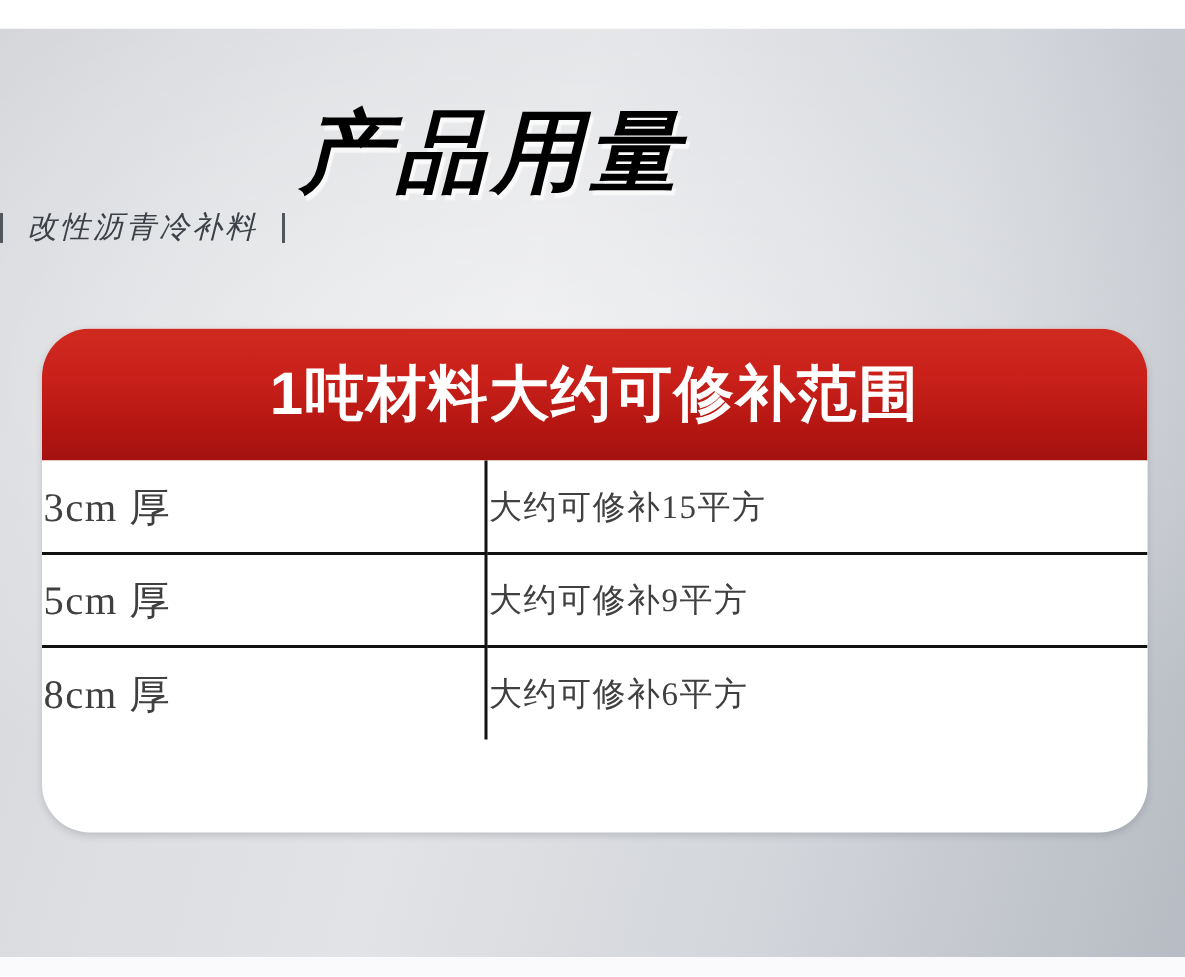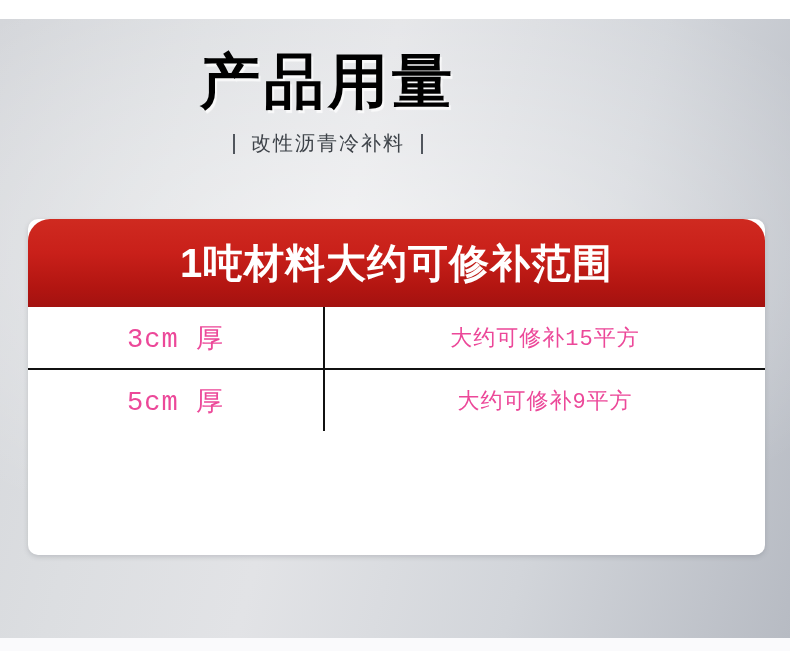--- a/index.html
+++ b/index.html
@@ -43,38 +43,39 @@
     position: absolute;
     left: 0; top: 638px;
     width: 790px; height: 13px;
     background: #fafafc;
   }
 
   
   .header {
     position: absolute;
     left: 0;
-    top: 52px;
+    top: 72px;
     width: 656px;
     text-align: center;
+    font-style: italic;
   }
   .page-title {
     font-size: 60px;
     font-weight: bold;
     line-height: 1.0;
     color: #000000;
     letter-spacing: 4px;
     text-shadow: 2px 3px 1px rgba(255,255,255,0.75);
     font-family: "Liberation Sans", "DejaVu Sans", sans-serif;
   }
   .subtitle-row {
-    margin-top: 18px;
+    margin-top: 6px;
     display: flex;
     align-items: center;
-    justify-content: center;
+    justify-content: flex-start;
     gap: 16px;
   }
   .sub-bar {
     display: inline-block;
     width: 2px;
     height: 20px;
     background: #51565d;
   }
   .subtitle-text {
     font-size: 20px;
@@ -83,21 +84,21 @@
     font-family: "Liberation Sans", "DejaVu Sans", sans-serif;
   }
 
   
   .card {
     position: absolute;
     left: 28px;
     top: 219px;
     width: 737px;
     height: 336px;
-    border-radius: 10px;
+    border-radius: 32px;
     background: #ffffff;
     overflow: hidden;
     box-shadow: 0 2px 5px rgba(80,85,95,0.22);
   }
 
   .card-header {
     height: 88px;
     border-radius: 22px 22px 0 0;
     background: linear-gradient(180deg, #cf2a20 0%, #c9201a 38%, #b21511 78%, #a31210 100%);
     display: flex;
@@ -117,24 +118,23 @@
     width: 100%;
     border-collapse: collapse;
     table-layout: fixed;
     background: #ffffff;
   }
   .table tr {
     height: 62px;
   }
   .table td {
     border-bottom: 2px solid #111111;
-    text-align: center;
     vertical-align: middle;
-    font-family: Liberation Mono, monospace;
-    color: #ec4899;
+    font-family: Liberation Serif, serif;
+    color: #404040;
   }
   .table tr:last-child td {
     border-bottom: none;
   }
   .col-thickness {
     width: 293px;
     border-right: 2px solid #111111;
     font-size: 27px;
     letter-spacing: 1px;
   }
@@ -181,17 +181,25 @@
           </td>
         </tr>
         <tr>
           <td class="col-thickness">
             <span class="cell-inner">5cm 厚</span>
           </td>
           <td class="col-coverage">
             <span class="cell-inner">大约可修补9平方</span>
           </td>
         </tr>
+        <tr>
+          <td class="col-thickness">
+            <span class="cell-inner">8cm 厚</span>
+          </td>
+          <td class="col-coverage">
+            <span class="cell-inner">大约可修补6平方</span>
+          </td>
+        </tr>
       </tbody>
     </table>
 
   </div>
 </div>
 
 </body></html>

